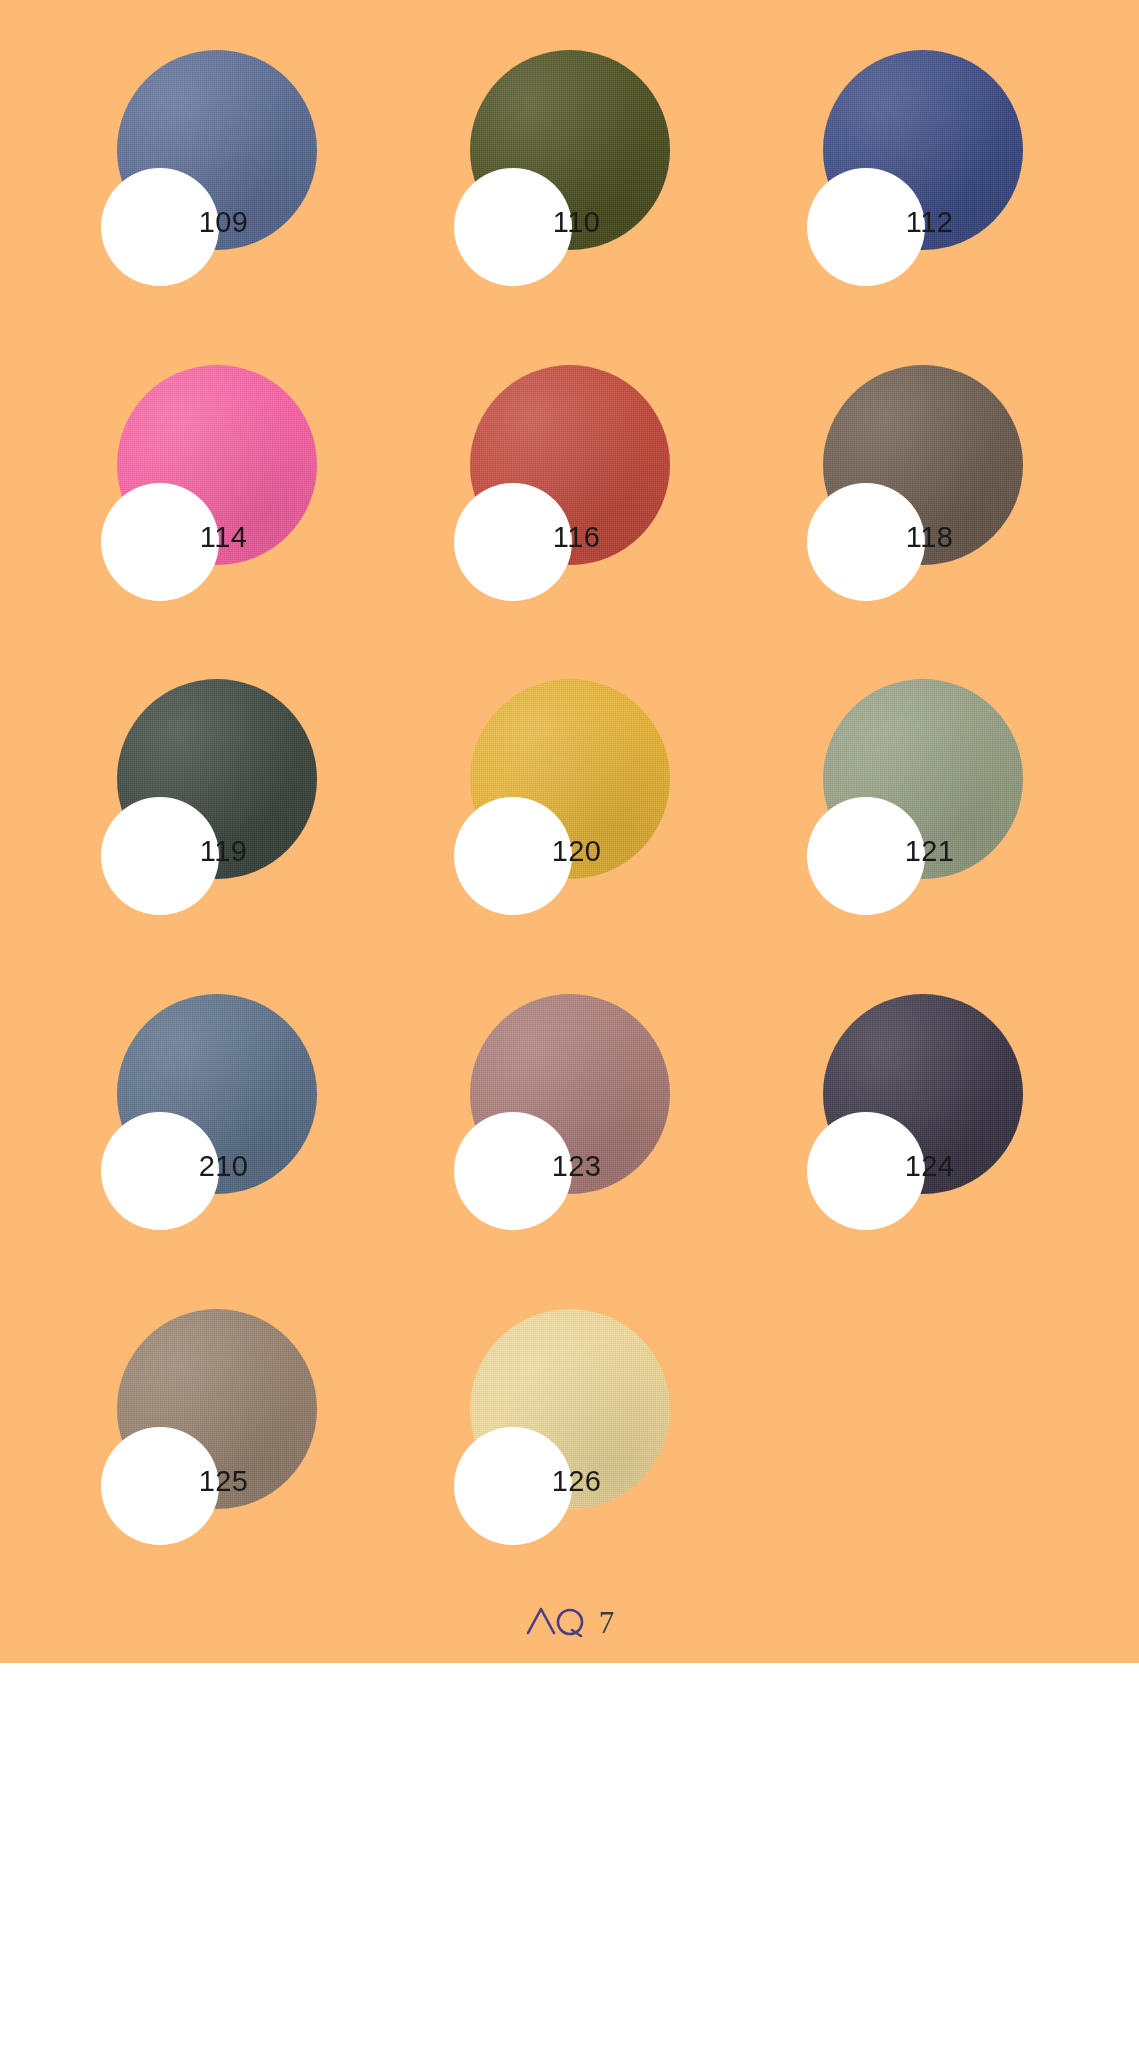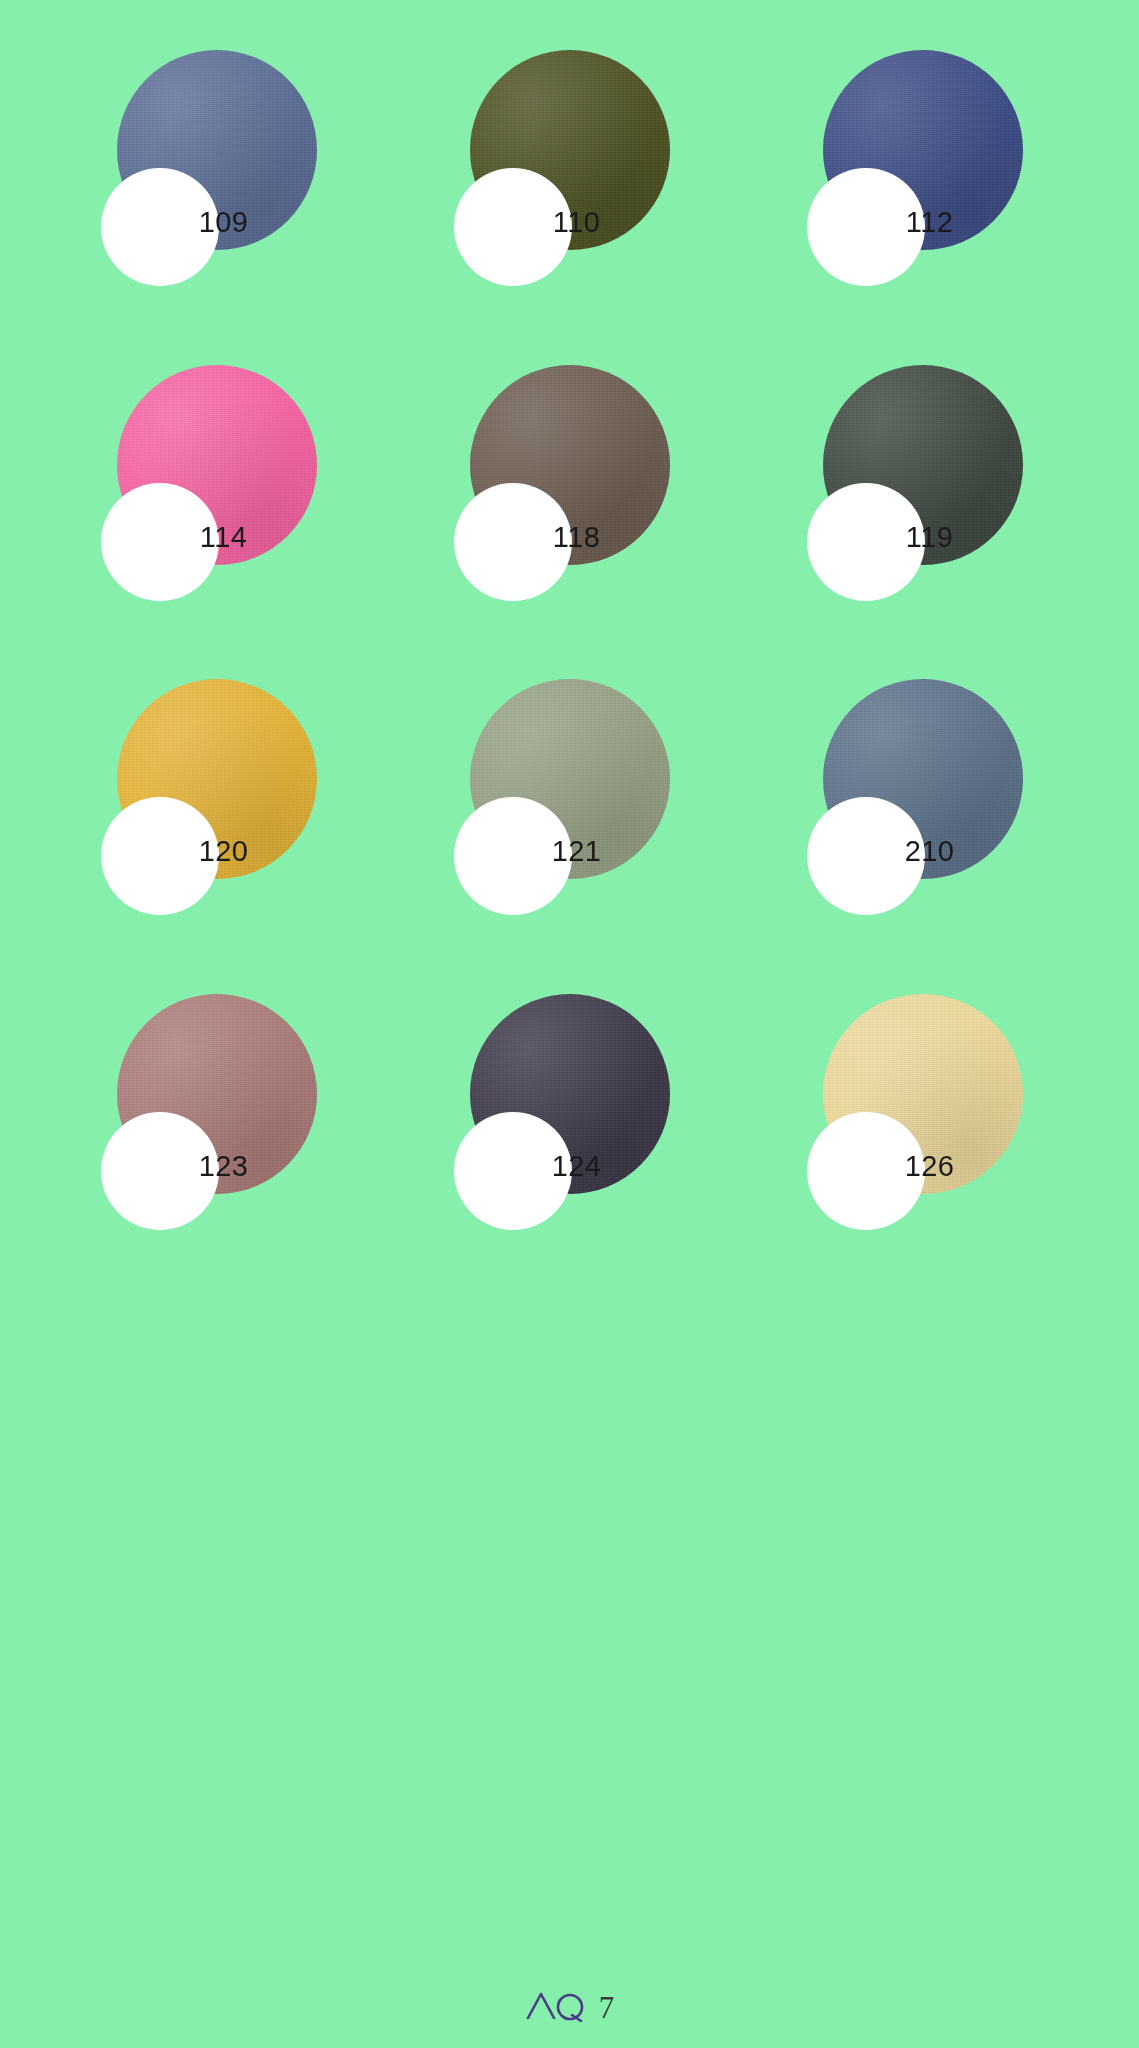--- a/index.html
+++ b/index.html
@@ -8,22 +8,22 @@
     width: 1139px;
     height: 2048px;
     background: #ffffff;
     font-family: "Liberation Sans", sans-serif;
     overflow: hidden;
   }
 
   .page {
     position: relative;
     width: 1139px;
-    height: 2048px;
-    background: #86efac;
+    height: 1663px;
+    background: #fdba74;
   }
 
   .swatch-grid {
     position: absolute;
     left: 0;
     top: 0;
     width: 1139px;
     height: 1950px;
     display: grid;
     grid-template-columns: repeat(3, 1fr);
@@ -156,20 +156,27 @@
       </div>
       <div class="swatch-cell">
         <div class="chip">
           <div class="chip-fill" style="background-color: rgb(250, 98, 164);"></div>
           <div class="notch"></div>
           <div class="code">114</div>
         </div>
       </div>
       <div class="swatch-cell">
         <div class="chip">
+          <div class="chip-fill" style="background-color: rgb(196, 72, 58);"></div>
+          <div class="notch"></div>
+          <div class="code">116</div>
+        </div>
+      </div>
+      <div class="swatch-cell">
+        <div class="chip">
           <div class="chip-fill" style="background-color: rgb(108, 91, 78);"></div>
           <div class="notch"></div>
           <div class="code">118</div>
         </div>
       </div>
       <div class="swatch-cell">
         <div class="chip">
           <div class="chip-fill" style="background-color: rgb(59, 70, 62);"></div>
           <div class="notch"></div>
           <div class="code">119</div>
@@ -201,20 +208,27 @@
           <div class="chip-fill" style="background-color: rgb(171, 123, 119);"></div>
           <div class="notch"></div>
           <div class="code">123</div>
         </div>
       </div>
       <div class="swatch-cell">
         <div class="chip">
           <div class="chip-fill" style="background-color: rgb(59, 54, 71);"></div>
           <div class="notch"></div>
           <div class="code">124</div>
+        </div>
+      </div>
+      <div class="swatch-cell">
+        <div class="chip">
+          <div class="chip-fill" style="background-color: rgb(151, 129, 110);"></div>
+          <div class="notch"></div>
+          <div class="code">125</div>
         </div>
       </div>
       <div class="swatch-cell">
         <div class="chip">
           <div class="chip-fill" style="background-color: rgb(239, 219, 156);"></div>
           <div class="notch"></div>
           <div class="code">126</div>
         </div>
       </div>
     </div>

